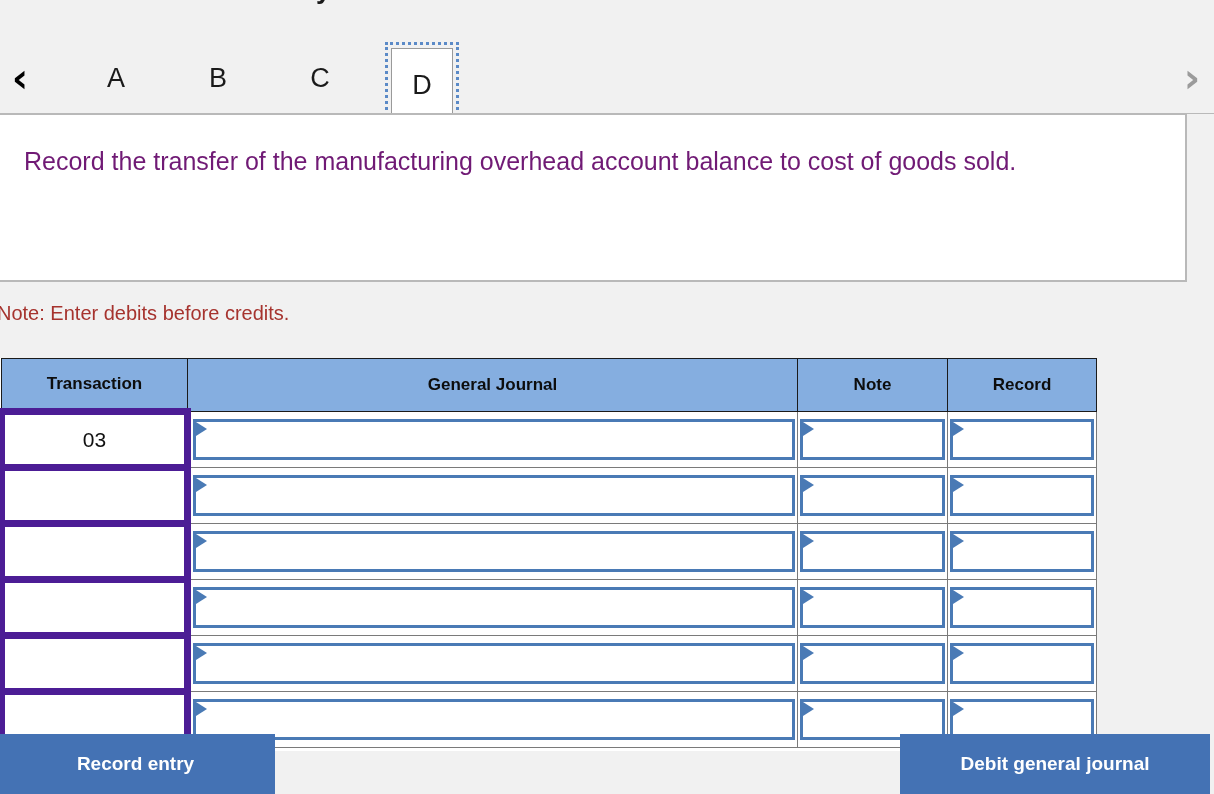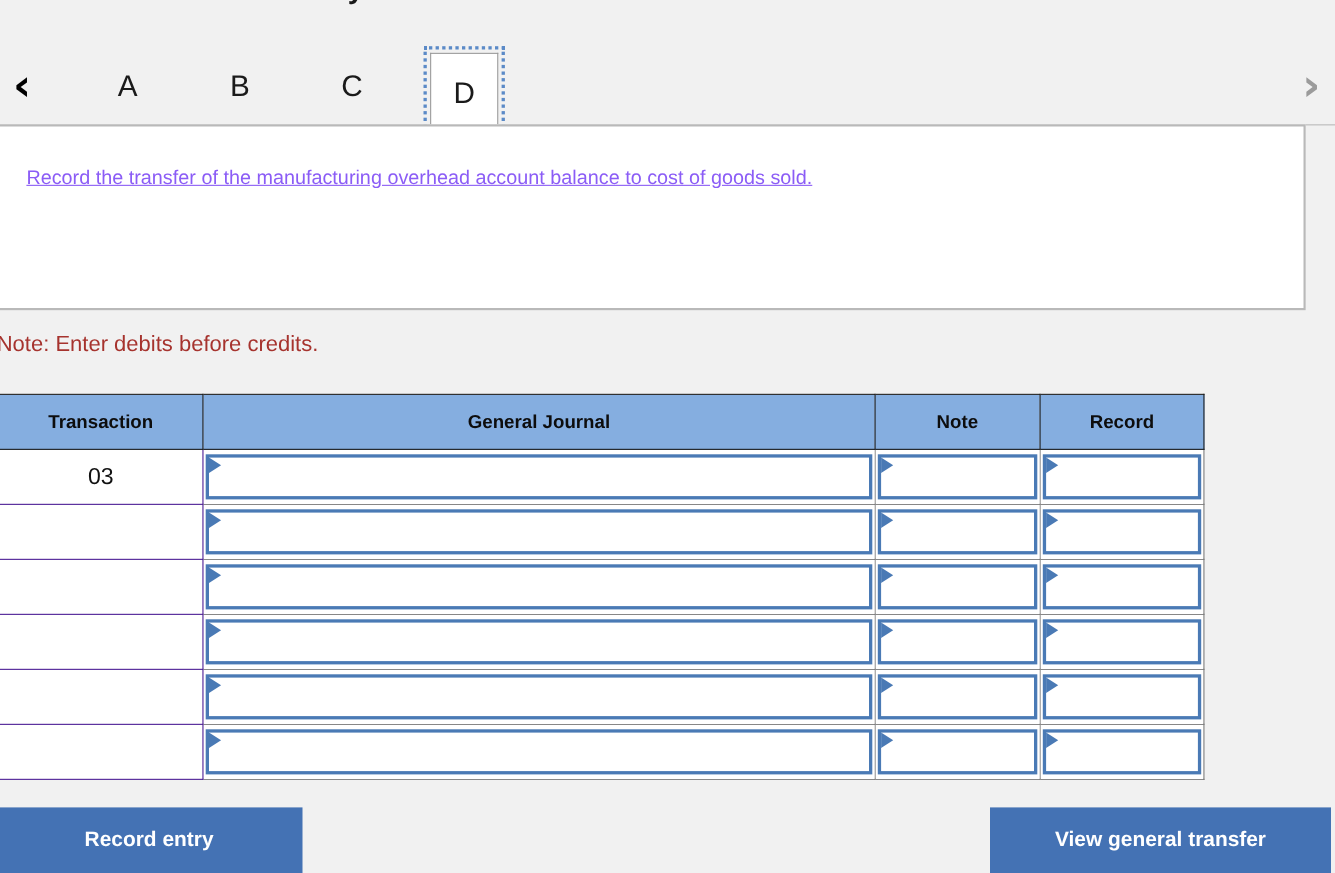--- a/index.html
+++ b/index.html
@@ -77,24 +77,23 @@
     left: -2px; top: 113px;
     width: 1189px; height: 169px;
     background: #ffffff;
     border: 2px solid #b9b9b9;
     box-sizing: border-box;
   }
   .qtext {
     position: absolute;
     left: 24px; top: 28px;
     width: 1050px;
-    font-size: 18px;
+    font-size: 25px;
     line-height: 36px;
-    color: #8b5cf6;
-    text-decoration: underline;
+    color: #701a75;
   }
 
   
   .note {
     position: absolute;
     left: -3px; top: 302px;
     font-size: 20px;
     color: #a6332e;
     white-space: nowrap;
   }
@@ -112,21 +111,21 @@
     background: #85aee0;
     border: 1px solid #1b1b1b;
     font-size: 17px;
     font-weight: bold;
     color: #0d0d0d;
     height: 49px;
     padding: 0;
     text-align: center;
   }
   .jtable td {
-    border: 1px solid #4c1d95;
+    border: 7px solid #4c1d95;
     padding: 0;
     height: 49px;
     vertical-align: middle;
     background: #ffffff;
   }
   .col-tx  { width: 186px; }
   .col-gj  { width: 610px; }
   .col-deb { width: 150px; }
   .col-cre { width: 149px; }
 
@@ -329,15 +328,15 @@
           <div class="inputbox">
             <span class="dd-marker"></span>
           </div>
         </td>
       </tr>
 
     </tbody>
   </table>
 
   <div class="btn btn-record">Record entry</div>
-  <div class="btn btn-view">View general transfer</div>
+  <div class="btn btn-view">Debit general journal</div>
 
 </div>
 
 </body></html>

